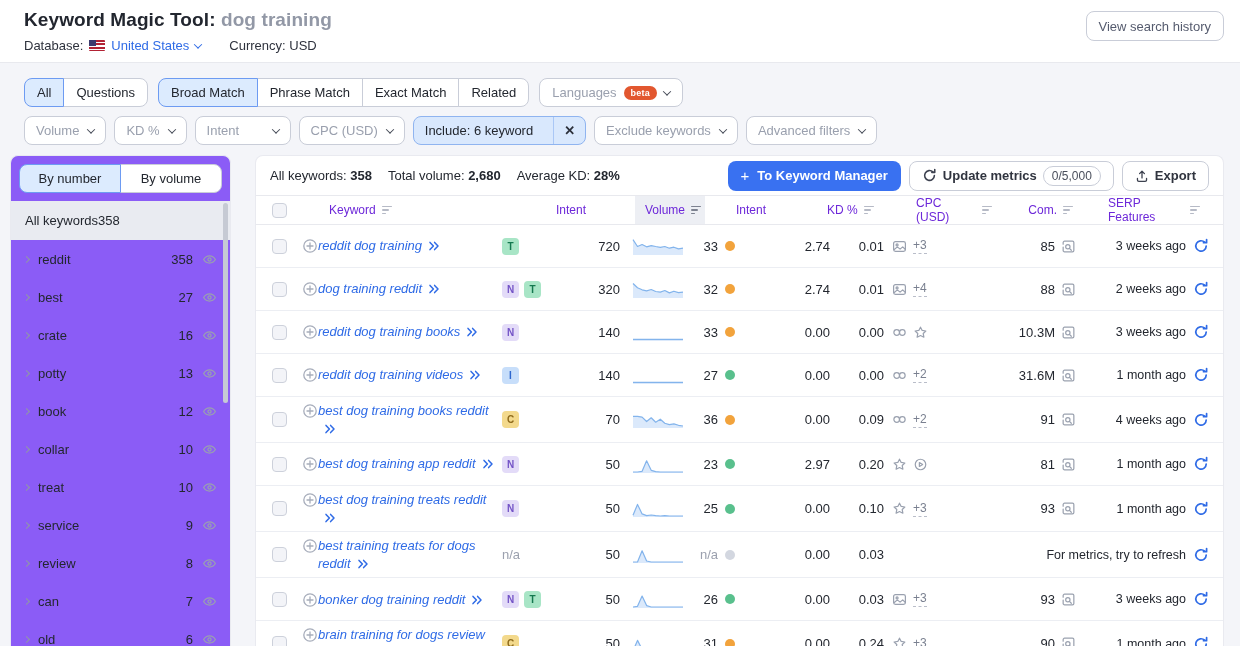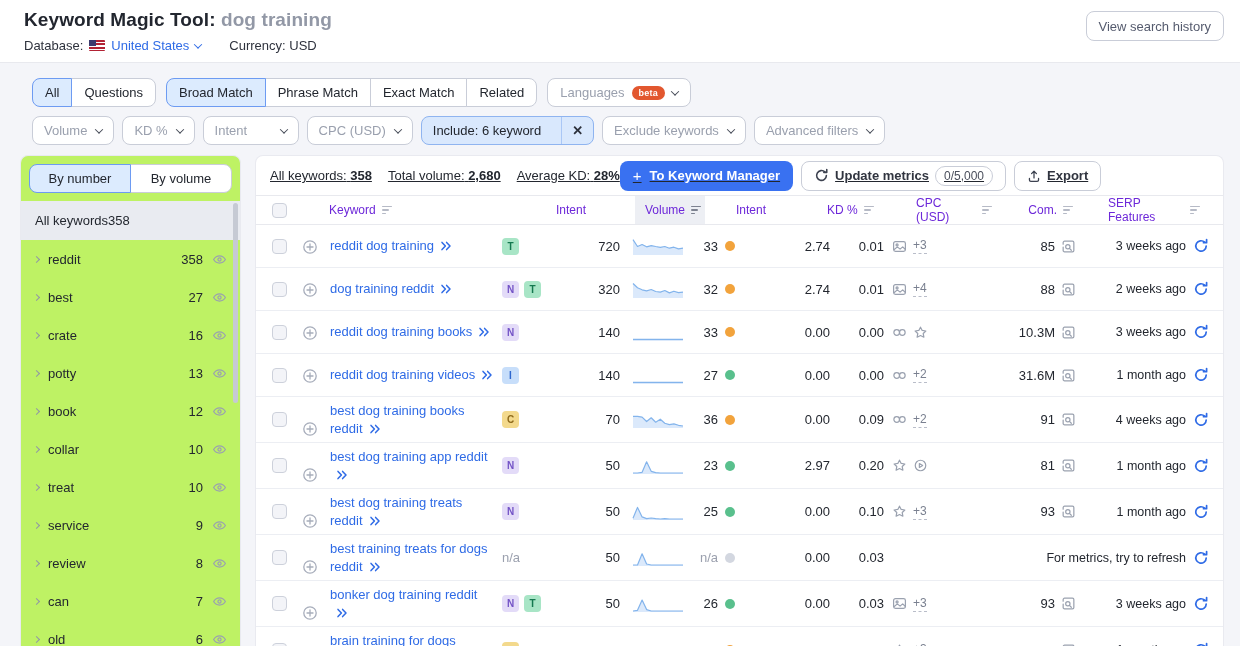--- a/index.html
+++ b/index.html
@@ -23,60 +23,60 @@
   .ghost-btn { height:30px; padding:0 12px; background:#fff; border:1px solid #c9cdd8; border-radius:8px;
     font-size:13px; color:#40455a; font-family:inherit; cursor:pointer; display:inline-flex; align-items:center; gap:6px; }
   .topbar .ghost-btn { align-self:flex-start; margin-top:2px; color:#555b6e; }
   
   .chev { display:inline-block; width:6px; height:6px; border-right:1.6px solid #454a57;
     border-bottom:1.6px solid #454a57; transform:rotate(45deg) translate(-1px,-1px); }
   .chev.blue { border-color:#2f6be6; }
   .chev-right { display:inline-block; width:5px; height:5px; border-right:1.5px solid #9097a6;
     border-bottom:1.5px solid #9097a6; transform:rotate(-45deg); }
   
-  .filters-area { position:absolute; top:78px; left:32px; right:16px; }
+  .filters-area { position:absolute; top:78px; left:24px; right:16px; }
   .tab-row { display:flex; gap:10px; margin-bottom:9px; }
   .btn-group { display:inline-flex; }
   .btn-group button { height:29px; padding:0 12px; background:#fff; border:1px solid #c9cdd8;
     margin-left:-1px; font-size:13px; color:#23272f; font-family:inherit; cursor:pointer; position:relative;
     display:inline-flex; align-items:center; gap:7px; }
   .btn-group button:first-child { border-radius:8px 0 0 8px; margin-left:0; }
   .btn-group button:last-child { border-radius:0 8px 8px 0; }
   .btn-group button:only-child { border-radius:8px; }
   .btn-group button.selected { background:#dcebfe; border-color:#6d9bf2; z-index:2; }
   .btn-group button.muted { color:#9aa0ae; }
   .beta-badge { background:#e2572f; color:#fff; font-size:9px; font-weight:bold; padding:2px 7px;
     border-radius:8px; letter-spacing:.2px; }
   .filter-row { display:flex; gap:8px; }
   .pill { height:29px; border:1px solid #c9cdd8; border-radius:8px; background:#fff; display:inline-flex;
     align-items:center; gap:9px; padding:0 11px; font-size:13px; color:#9aa0ae; font-family:inherit; cursor:pointer; }
   .pill.active-chip { background:#d9e8fd; border-color:#8fb4f0; color:#23272f; padding:0; overflow:hidden; }
   .active-chip .chip-label { padding:0 11px; }
   .active-chip .chip-x { height:100%; display:inline-flex; align-items:center; padding:0 10px;
     border-left:1px solid #aac7f6; font-weight:bold; color:#2c303b; font-size:13px; cursor:pointer; }
   
-  .sidebar { position:absolute; left:20px; top:155px; width:221px; bottom:0; background:#bef264;
+  .sidebar { position:absolute; left:10px; top:155px; width:221px; bottom:0; background:#8b5cf6;
     border:1px solid #e9eaf0; border-bottom:none; border-radius:8px 8px 0 0; overflow:hidden; }
   .side-toggle { display:flex; margin:8px; }
   .side-toggle button { flex:1; height:29px; background:#fff; border:1px solid #c9cdd8; font-size:13px;
     color:#23272f; font-family:inherit; cursor:pointer; margin-left:-1px; position:relative; }
   .side-toggle button:first-child { border-radius:8px 0 0 8px; margin-left:0; }
   .side-toggle button:last-child { border-radius:0 8px 8px 0; }
   .side-toggle button.selected { background:#dcebfe; border-color:#6d9bf2; z-index:2; }
   .all-row { display:flex; justify-content:flex-start; align-items:center; background:#e9ebf1;
     padding:0 14px; height:39px; font-size:13px; color:#23272f; cursor:pointer; }
   .side-item { display:flex; align-items:center; gap:9px; height:38px; padding:0 13px; font-size:13px;
     color:#23272f; cursor:pointer; }
   .side-item .lbl { flex:1; }
   .side-item .cnt { color:#23272f; }
   .side-thumb { position:absolute; right:2px; top:47px; width:5px; height:200px; background:#c6cad4; border-radius:3px; }
   
   .panel { position:absolute; left:255px; right:16px; top:155px; bottom:0; background:#fff;
     border:1px solid #e9eaf0; border-bottom:none; border-radius:8px 8px 0 0; overflow:hidden; }
-  .summary-bar { height:39px; display:flex; align-items:center; justify-content:flex-start; padding:0 14px;text-decoration:underline; }
+  .summary-bar { height:39px; display:flex; align-items:center; justify-content:space-between; padding:0 14px; }
   .summary { display:flex; gap:16px; font-size:13px; color:#23272f; }
   .summary b { font-weight:bold; }
   .action-btns { display:flex; gap:8px; align-items:center; }
   .primary-btn { background:#3971f1; color:#fff; border:none; height:30px; border-radius:8px; padding:0 13px;
     font-size:13px; font-weight:bold; font-family:inherit; display:inline-flex; align-items:center; gap:8px; cursor:pointer; }
   .quota-pill { border:1px solid #c9cdd8; border-radius:10px; padding:2px 8px; font-size:12px; color:#4a4f5c; font-weight:normal; }
   
   .thead, .trow { display:grid; grid-template-columns:30px 200px 56px 70px 64px 62px 84px 54px 100px 92px 133px; padding:0 12px; }
   .thead { height:30px; align-items:stretch; border-top:1px solid #e8e9ee; border-bottom:1px solid #e8e9ee;
     font-size:12px; color:#6d28d9;gap:27px; }
@@ -84,21 +84,21 @@
   .hcell.r { justify-content:flex-end; }
   .hcell.sorted { background:#edeff4; }
   .sort { display:inline-block; }
   .sort i { display:block; height:1.5px; background:#b6bac6; margin:1.8px 0; border-radius:1px; }
   .sort i:nth-child(1){width:10px;} .sort i:nth-child(2){width:7px;} .sort i:nth-child(3){width:4px;}
   .sorted .sort i { background:#7d8290; }
   .trow { min-height:43px; align-items:center; border-bottom:1px solid #eceef3; font-size:13px; padding-top:5px; padding-bottom:5px; }
   .cell { display:flex; align-items:center; padding:0 4px; }
   .cell.r { justify-content:flex-end; }
   .checkbox { width:15px; height:15px; border:1px solid #cdd1db; border-radius:4px; background:#f3f4f8; cursor:pointer; }
-  .kwcell { display:flex; gap:12px; align-items:flex-end; }
+  .kwcell { display:flex; gap:0; align-items:flex-start;font-style:italic; }
   .kwcell .plus-wrap { margin-top:1px; cursor:pointer; flex:none; }
   .kwtext { line-height:1.35; }
   .kw-link { color:#2f6be6; cursor:pointer; }
   .dbl-arrow { display:inline-block; margin-left:6px; cursor:pointer; vertical-align:-1px; }
   .intent-badge { display:inline-block; width:17px; height:17px; border-radius:4px; font-size:10px; font-weight:bold;
     text-align:center; line-height:17px; margin-right:5px; }
   .na-text { color:#9ba0ae; }
   .kd-num { width:26px; text-align:right; margin-right:7px; }
   .kd-dot { width:10px; height:10px; border-radius:50%; display:inline-block; }
   .serp-more { color:#7a8090; font-size:12px; border-bottom:1px dashed #b9bdc9; padding-bottom:1px; cursor:pointer; }

